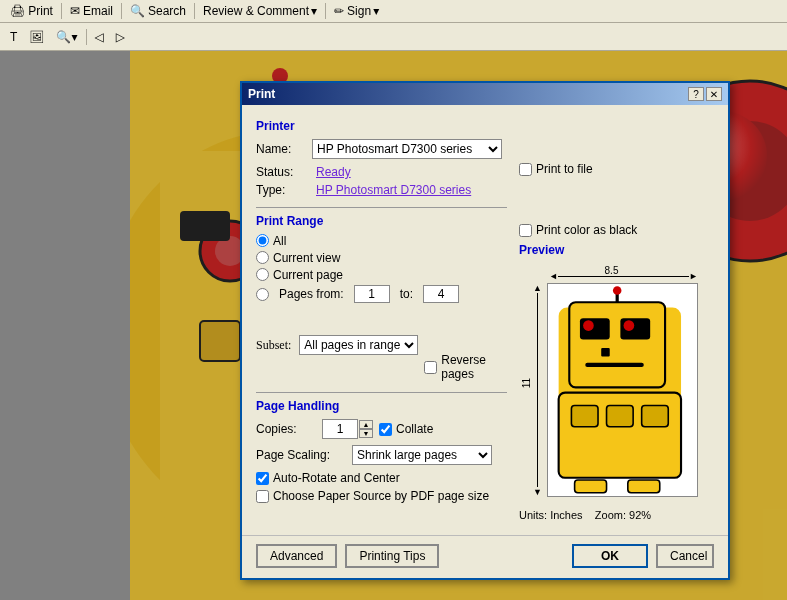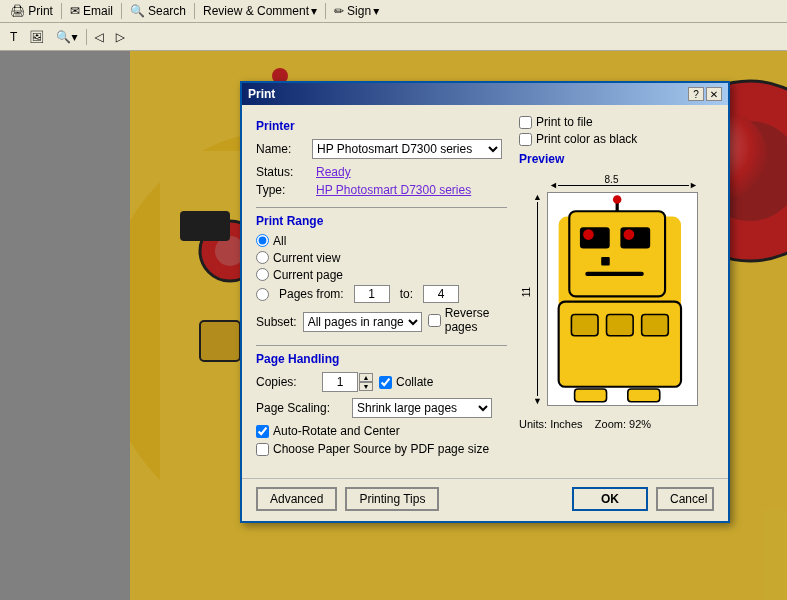--- a/index.html
+++ b/index.html
@@ -208,20 +208,21 @@
       height: 20px;
       font-size: 12px;
     }
 
     .checkbox-row {
       display: flex;
       align-items: center;
       gap: 4px;
       margin-bottom: 3px;
       font-size: 12px;
+      margin-top: 47px;
     }
     .checkbox-row input[type=checkbox] {
       margin: 0;
     }
 
     
     .section-divider {
       border: none;
       border-top: 1px solid #999;
       margin: 6px 0;
@@ -251,21 +252,21 @@
       border: 1px solid #888;
       text-align: center;
     }
 
     .subset-row {
       display: flex;
       align-items: center;
       gap: 6px;
       margin-bottom: 4px;
     }
-    .subset-label { width: 44px; }
+    .subset-label { width: 44px; font-family: Liberation Serif, serif; }
     .subset-select {
       width: 130px;
       height: 20px;
       font-size: 12px;
     }
 
     
     .page-handling-section { margin-bottom: 8px; }
 
     .copies-row {

